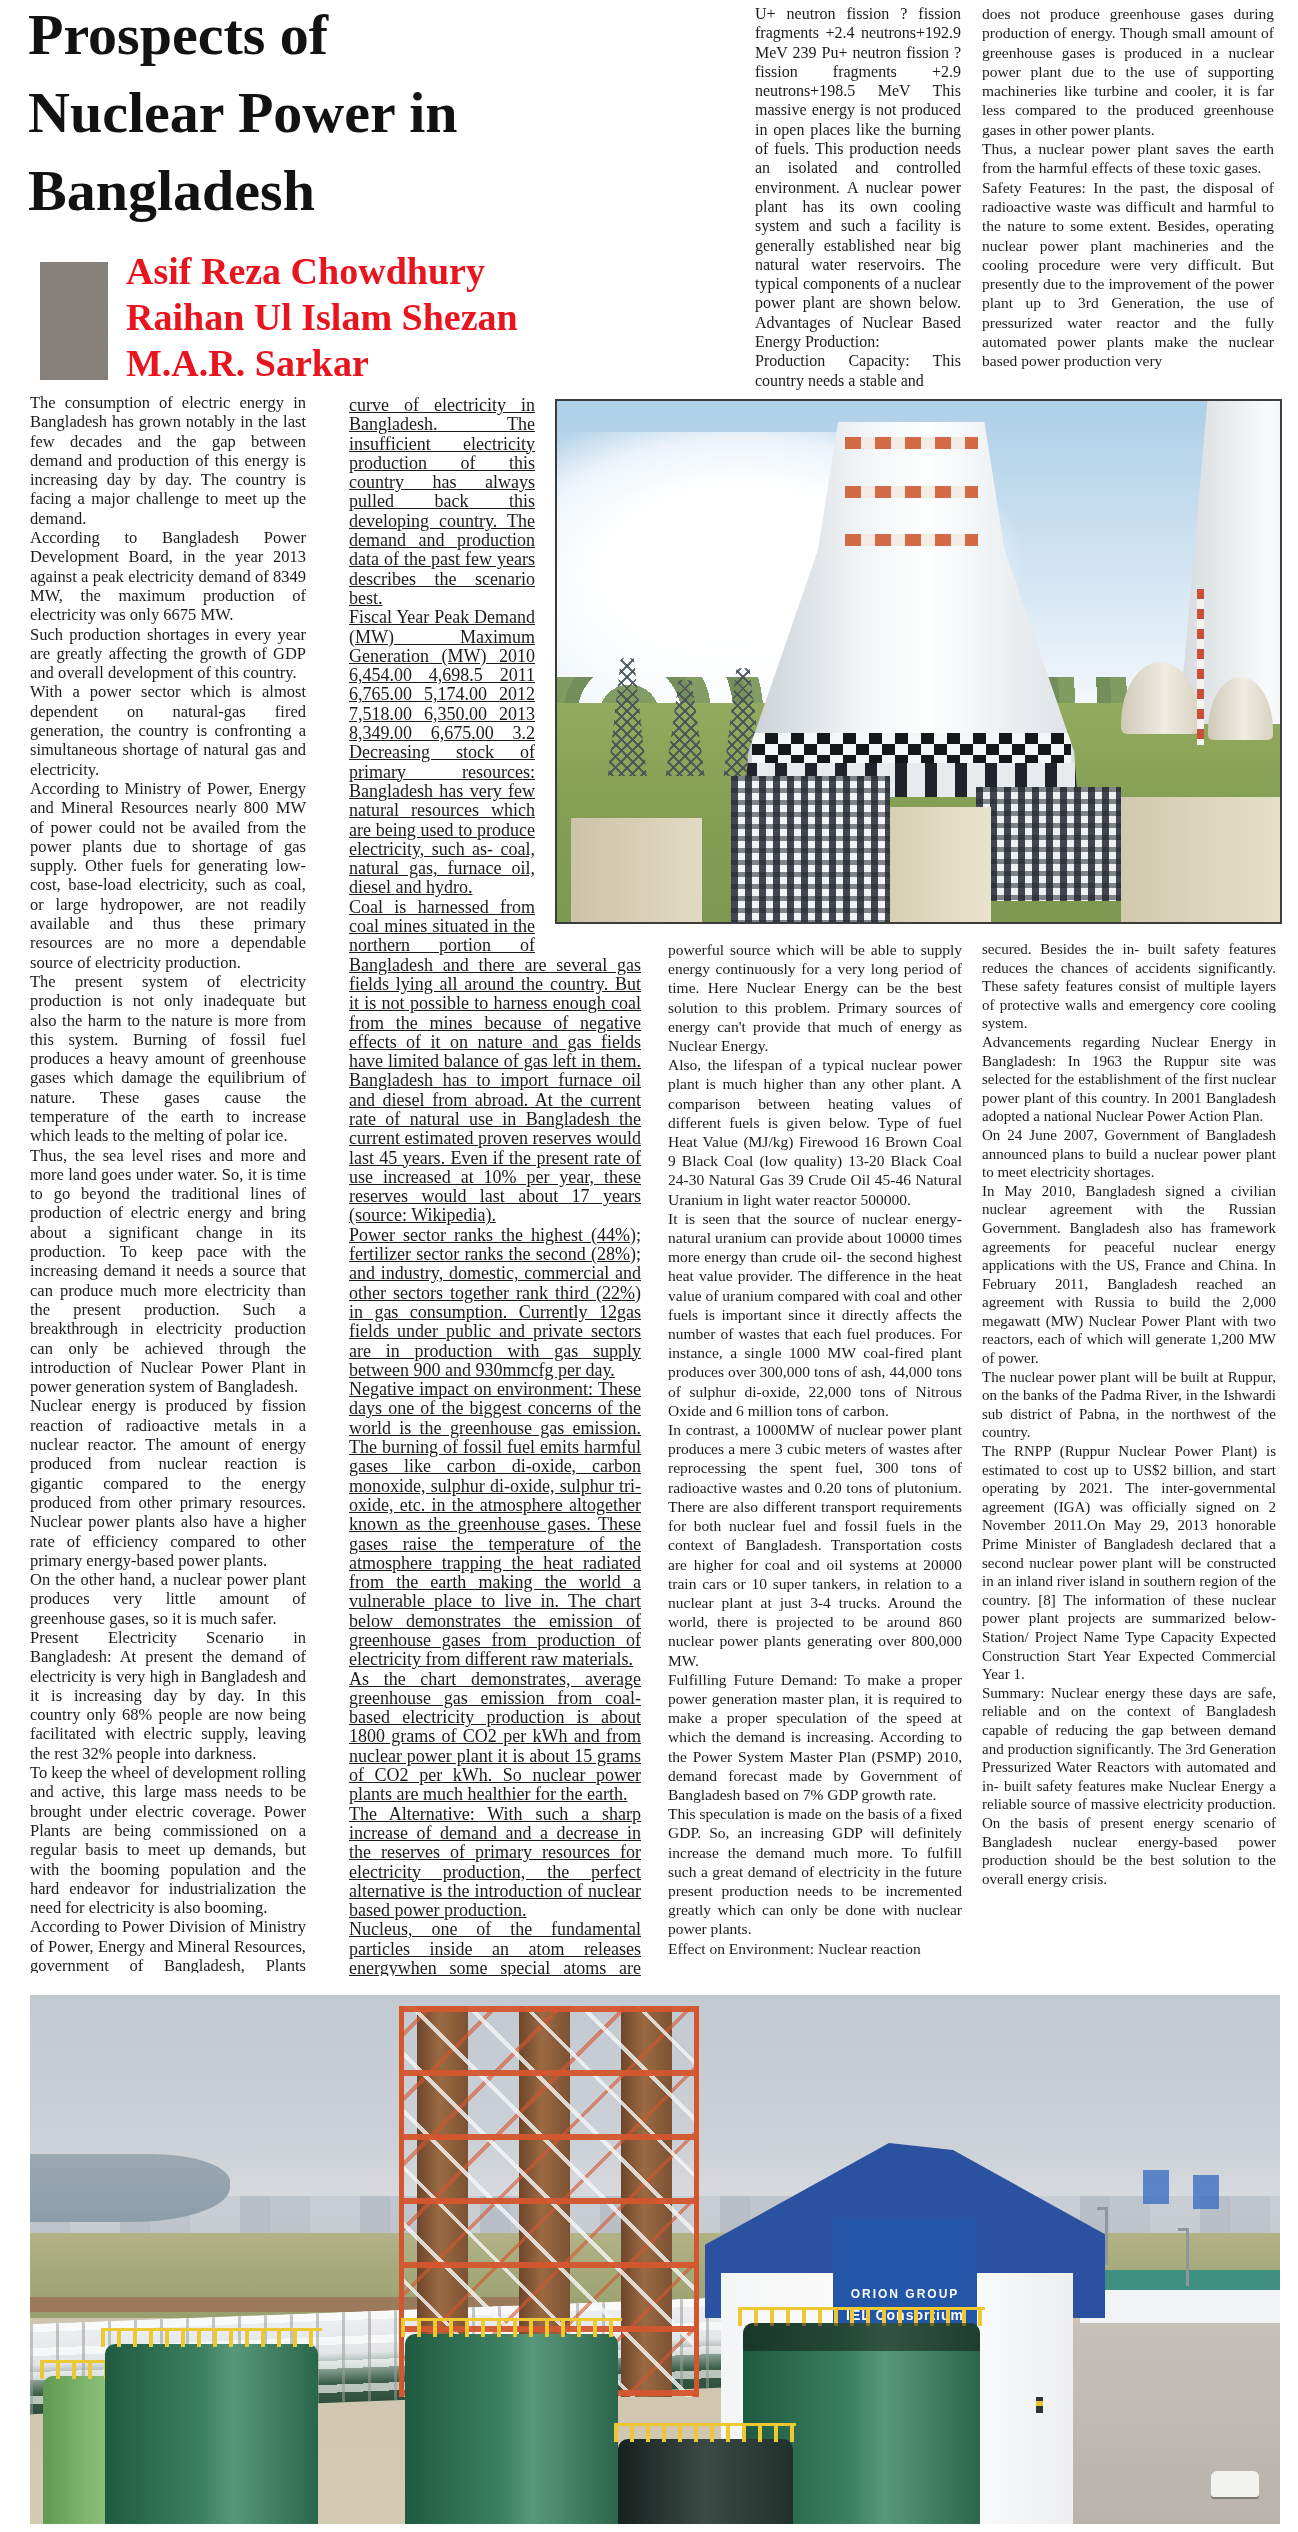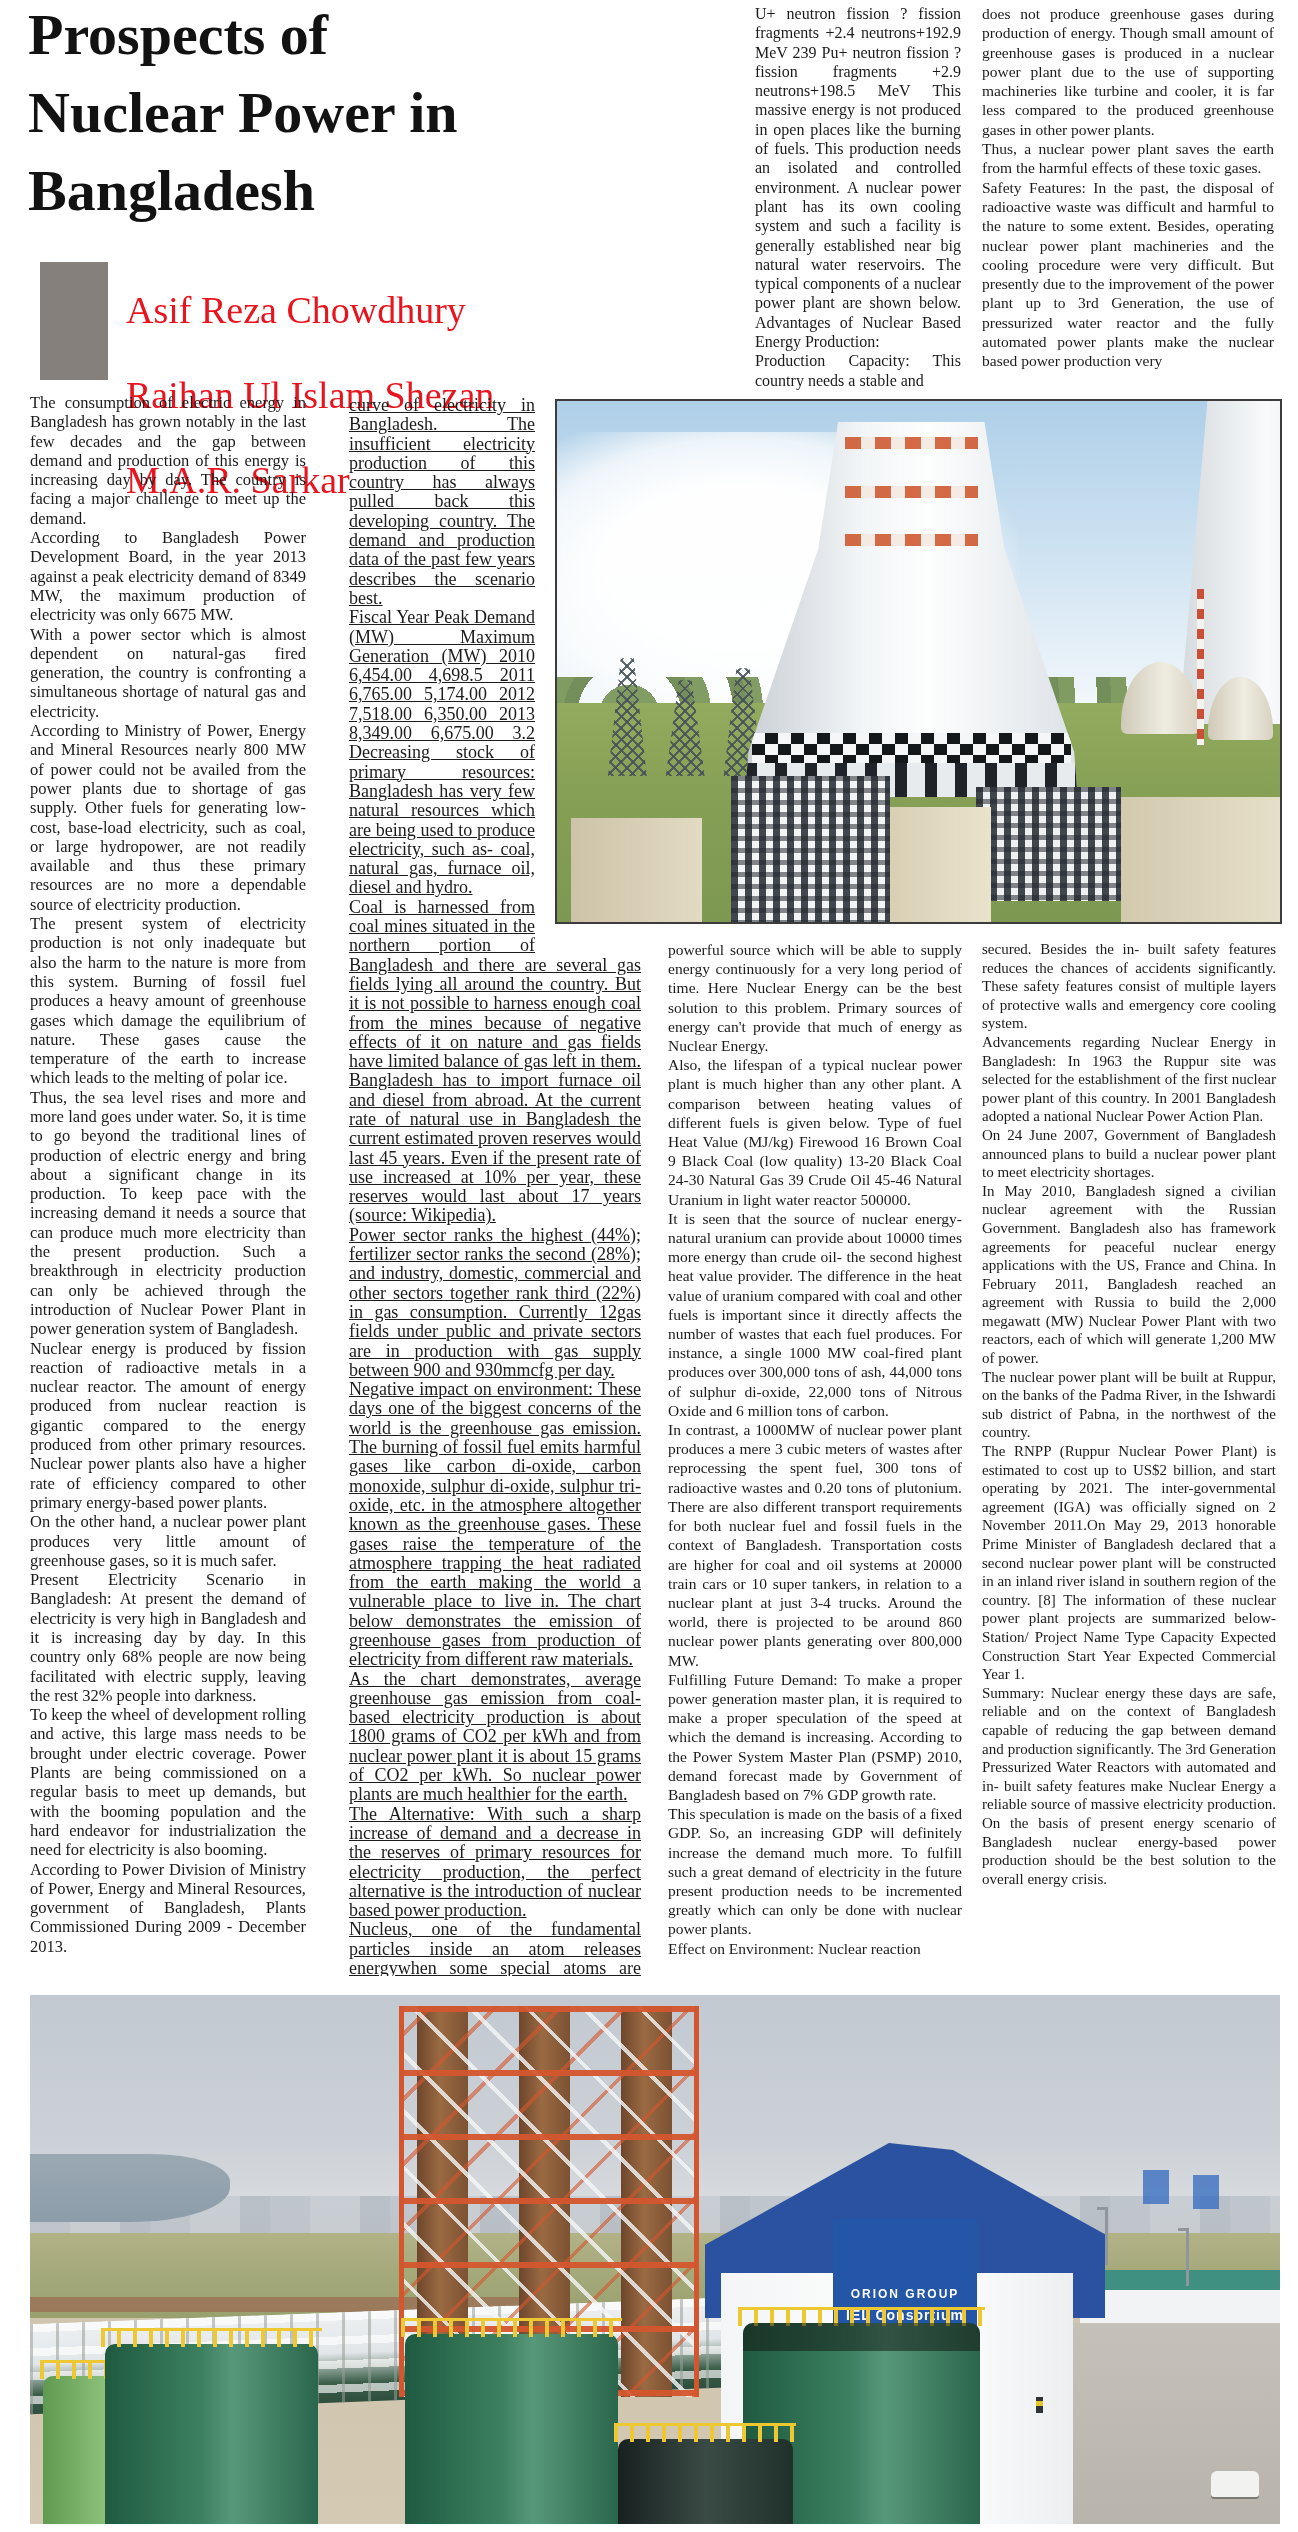--- a/index.html
+++ b/index.html
@@ -11,21 +11,21 @@
   .abs { position:absolute; }
 
   
   .title {
     left:28px; top:-4px; width:690px;
     font-size:58px; line-height:78px; font-weight:700; color:#121212;
     white-space:pre-line; letter-spacing:0px;
   }
   .byline-block { left:40px; top:262px; width:68px; height:118px; background:#86807c; }
   .authors { left:126px; top:248px; width:560px; }
-  .authors p { font-size:38px; line-height:46px; font-weight:400; color:#e8141e;margin-top:39px; }
+  .authors p { font-size:38px; line-height:46px; font-weight:700; color:#e8141e; }
 
   
   .col { position:absolute; text-align:justify; overflow:hidden; }
   .col p { margin:0; }
   .c1 { left:30px;  top:393px; width:276px; height:1580px; font-size:16.5px; line-height:19.3px; }
   .c2 { left:349px; top:396px; width:292px; height:1580px; font-size:18px; line-height:19.3px;text-decoration:underline; }
   .c2-notch { float:right; width:106px; height:547px; }
   .c3 { left:755px; top:4px;  width:206px; height:404px; font-size:16px; line-height:19.3px; }
   .c4 { left:982px; top:4px;  width:292px; height:388px; font-size:15.5px; line-height:19.3px; }
   .m1 { left:668px; top:940px; width:294px; height:1034px; font-size:15.5px; line-height:19.2px; }
@@ -128,20 +128,21 @@
   <div class="abs byline-block"></div>
   <div class="abs authors">
       <p>Asif Reza Chowdhury</p>
       <p>Raihan Ul Islam Shezan</p>
       <p>M.A.R. Sarkar</p>
     </div>
 
   <div class="col c1">
       <p>The consumption of electric energy in Bangladesh has grown notably in the last few decades and the gap between demand and production of this energy is increasing day by day. The country is facing a major challenge to meet up the demand.</p>
       <p>According to Bangladesh Power Development Board, in the year 2013 against a peak electricity demand of 8349 MW, the maximum production of electricity was only 6675 MW.</p>
+      <p>Such production shortages in every year are greatly affecting the growth of GDP and overall development of this country.</p>
       <p>With a power sector which is almost dependent on natural-gas fired generation, the country is confronting a simultaneous shortage of natural gas and electricity.</p>
       <p>According to Ministry of Power, Energy and Mineral Resources nearly 800 MW of power could not be availed from the power plants due to shortage of gas supply. Other fuels for generating low-cost, base-load electricity, such as coal, or large hydropower, are not readily available and thus these primary resources are no more a dependable source of electricity production.</p>
       <p>The present system of electricity production is not only inadequate but also the harm to the nature is more from this system. Burning of fossil fuel produces a heavy amount of greenhouse gases which damage the equilibrium of nature. These gases cause the temperature of the earth to increase which leads to the melting of polar ice.</p>
       <p>Thus, the sea level rises and more and more land goes under water. So, it is time to go beyond the traditional lines of production of electric energy and bring about a significant change in its production. To keep pace with the increasing demand it needs a source that can produce much more electricity than the present production. Such a breakthrough in electricity production can only be achieved through the introduction of Nuclear Power Plant in power generation system of Bangladesh.</p>
       <p>Nuclear energy is produced by fission reaction of radioactive metals in a nuclear reactor. The amount of energy produced from nuclear reaction is gigantic compared to the energy produced from other primary resources. Nuclear power plants also have a higher rate of efficiency compared to other primary energy-based power plants.</p>
       <p>On the other hand, a nuclear power plant produces very little amount of greenhouse gases, so it is much safer.</p>
       <p>Present Electricity Scenario in Bangladesh: At present the demand of electricity is very high in Bangladesh and it is increasing day by day. In this country only 68% people are now being facilitated with electric supply, leaving the rest 32% people into darkness.</p>
       <p>To keep the wheel of development rolling and active, this large mass needs to be brought under electric coverage. Power Plants are being commissioned on a regular basis to meet up demands, but with the booming population and the hard endeavor for industrialization the need for electricity is also booming.</p>
       <p>According to Power Division of Ministry of Power, Energy and Mineral Resources, government of Bangladesh, Plants Commissioned During 2009 - December 2013.</p>
     </div>

